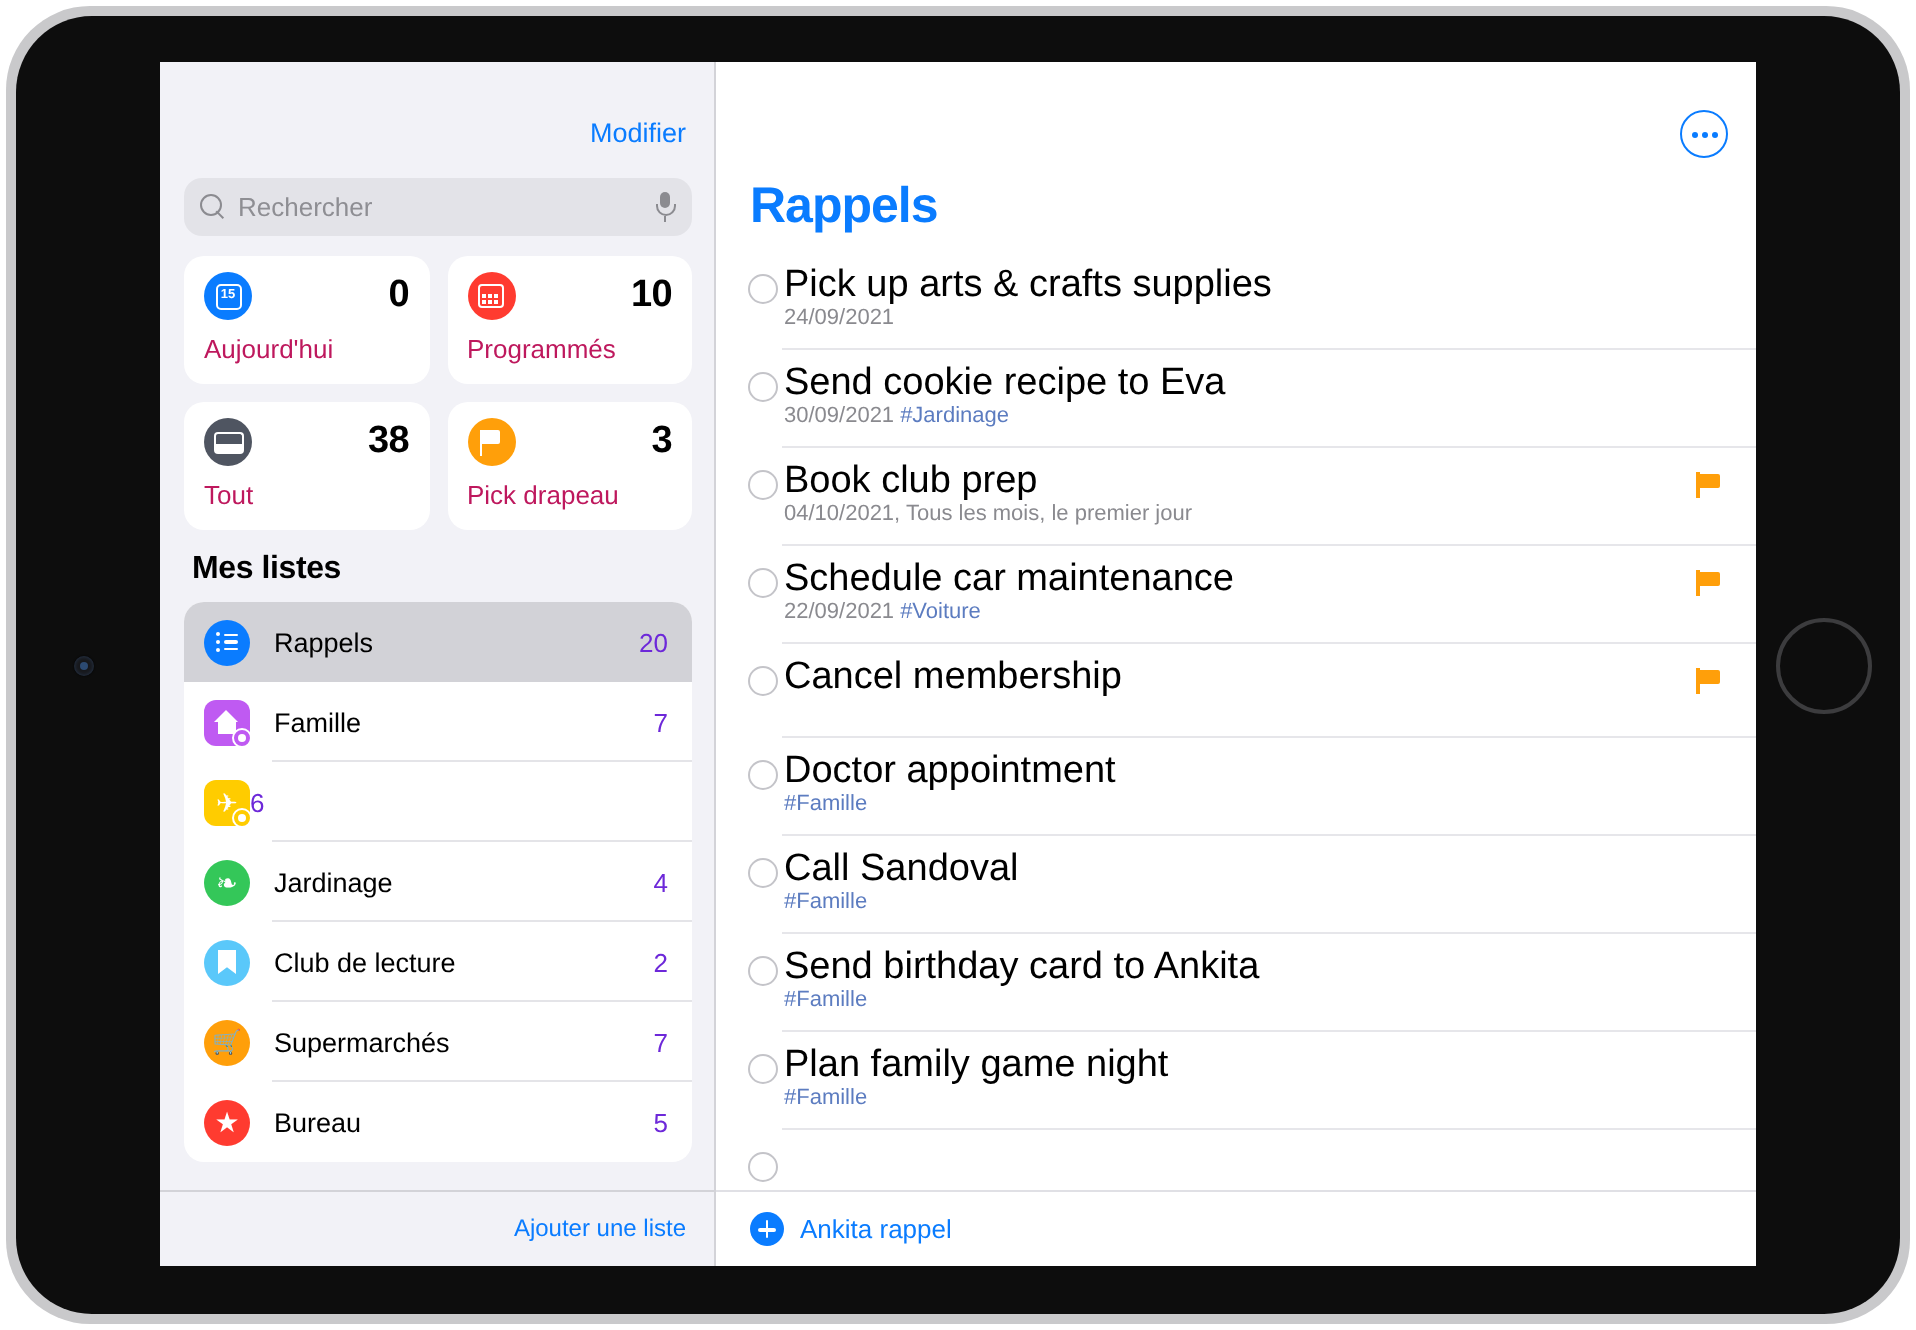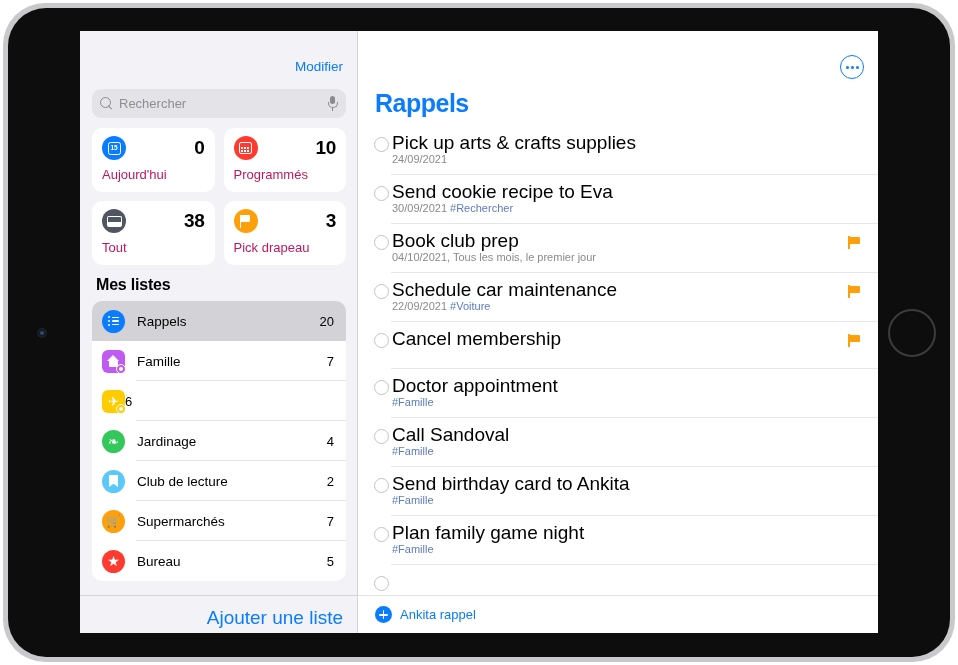--- a/index.html
+++ b/index.html
@@ -199,21 +199,21 @@
   .list-row {
     height: 40px; display: flex; align-items: center;
     padding: 0 12px 0 10px; position: relative; cursor: pointer;
   }
   .list-row.selected { background: #d2d2d7; }
   .list-row .sep {
     position: absolute; left: 44px; right: 0; bottom: 0; height: 1px; background: #e4e4e8;
   }
   .list-row.selected .sep, .list-row:last-child .sep { display: none; }
   .list-name { font-size: 13.5px; color: #000; flex: 1; margin-left: 12px; }
-  .list-count { font-size: 13px; color: #000000; }
+  .list-count { font-size: 13px; color: #6d28d9; }
 
   .li-icon { width: 23px; height: 23px; flex-shrink: 0; position: relative; }
   .li-circle { width: 23px; height: 23px; border-radius: 50%;
     display: flex; align-items: center; justify-content: center; }
   .li-rsq { width: 23px; height: 23px; border-radius: 6px;
     display: flex; align-items: center; justify-content: center; }
   .li-sub {
     position: absolute; right: -1px; bottom: -1px;
     width: 10px; height: 10px; border-radius: 50%;
     background: inherit; border: 1.5px solid #fff;
@@ -244,21 +244,21 @@
   .glyph-cart { font-size: 12px; color: #fff; line-height: 1; }
   .glyph-star { font-size: 14px; color: #fff; line-height: 1; }
 
   
   #sidebar-footer {
     position: absolute; left: 0; bottom: 0; width: 277px; height: 38px;
     border-top: 1px solid #d3d3d8; background: #f2f2f7;
   }
   #add-list-button {
     position: absolute; right: 14px; top: 11px;
-    font-size: 19px; color: #0a7cff; cursor: pointer;
+    font-size: 12px; color: #0a7cff; cursor: pointer;
   }
 
   
   #main {
     position: absolute; left: 278px; top: 0; width: 520px; height: 602px;
     background: #fff;
   }
   #more-button {
     position: absolute; right: 14px; top: 24px;
     width: 24px; height: 24px; border-radius: 50%;
@@ -541,21 +541,21 @@
             <div class="rem-body">
               <div class="rem-title">Pick up arts &amp; crafts supplies</div>
               <div class="rem-meta"><span class="rem-date">24/09/2021</span></div>
             </div>
             <span class="rsep"></span>
           </div>
           <div class="rem-row">
             <div class="rem-circle"></div>
             <div class="rem-body">
               <div class="rem-title">Send cookie recipe to Eva</div>
-              <div class="rem-meta"><span class="rem-date">30/09/2021</span><span class="rem-tag">#Rechercher</span></div>
+              <div class="rem-meta"><span class="rem-date">30/09/2021</span><span class="rem-tag">#Jardinage</span></div>
             </div>
             <span class="rsep"></span>
           </div>
           <div class="rem-row">
             <div class="rem-circle"></div>
             <div class="rem-body">
               <div class="rem-title">Book club prep</div>
               <div class="rem-meta"><span class="rem-date">04/10/2021, Tous les mois, le premier jour</span></div>
             </div>
             <span class="rem-flag">

